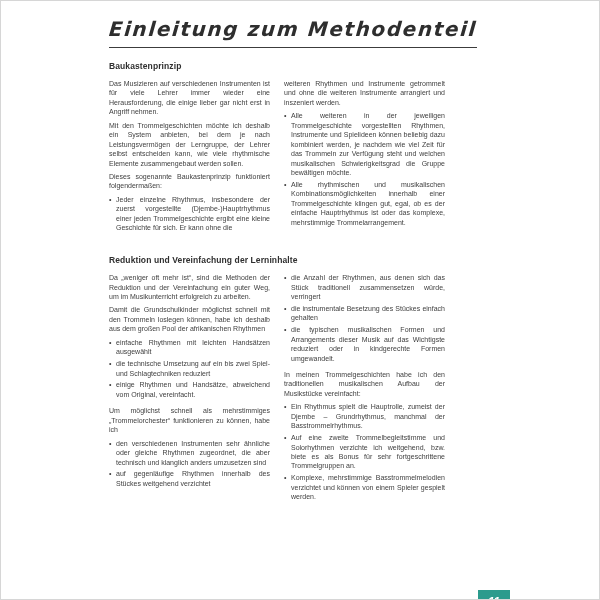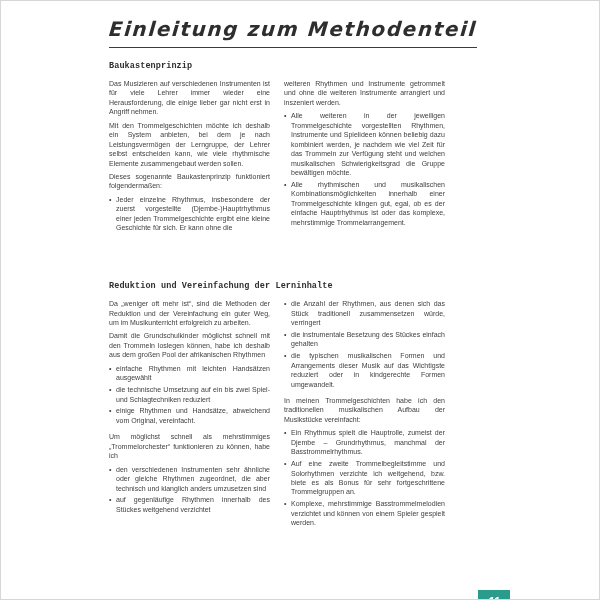--- a/index.html
+++ b/index.html
@@ -4,23 +4,23 @@
 <style>
   * { margin:0; padding:0; box-sizing:border-box; }
   html,body { width:600px; height:600px; }
   body { font-family:"Liberation Sans", sans-serif; background:#ffffff; }
   .sheet { position:relative; width:600px; height:600px; background:#fff; border:1px solid #d6d6d6; overflow:hidden; }
   .content { position:absolute; left:108px; top:16px; width:336px; }
   .title-wrap { display:inline-block; border-bottom:1.5px solid #3c3c3c; padding-bottom:6px; margin-bottom:13px; }
   .title { font-family:"DejaVu Sans", sans-serif; font-style:italic; font-weight:700;
            font-size:20px; letter-spacing:1.6px; color:#2e2e2e; transform:skewX(-5deg);
            display:inline-block; white-space:nowrap; }
-  .section-heading { font-size:8.5px; font-weight:700; color:#2f2f2f; margin-bottom:8px; letter-spacing:0.1px;font-family:Liberation Mono, monospace; }
+  .section-heading { font-size:8.5px; font-weight:700; color:#2f2f2f; margin-bottom:8px; letter-spacing:0.1px; }
   .section { margin-bottom:0; }
-  .section + .section { margin-top:46px; }
+  .section + .section { margin-top:20px; }
   .cols { display:flex; gap:14px; }
   .col { width:161px; font-size:7px; line-height:1.35; color:#3e3e3e; text-align:justify; }
   .para { margin:0 0 4px; }
   .bullet { display:flex; margin:0 0 2.5px; }
   .bullet .dot { flex:0 0 7px; width:7px; }
   .bullet .btxt { flex:1; }
   .bullet + .para { margin-top:7px; }
   .page-badge { position:absolute; left:477px; top:589px; width:32px; height:22px;
                 display:flex; align-items:center; justify-content:center;
                 color:#ffffff; font-weight:700; font-style:italic; font-size:11.5px;

